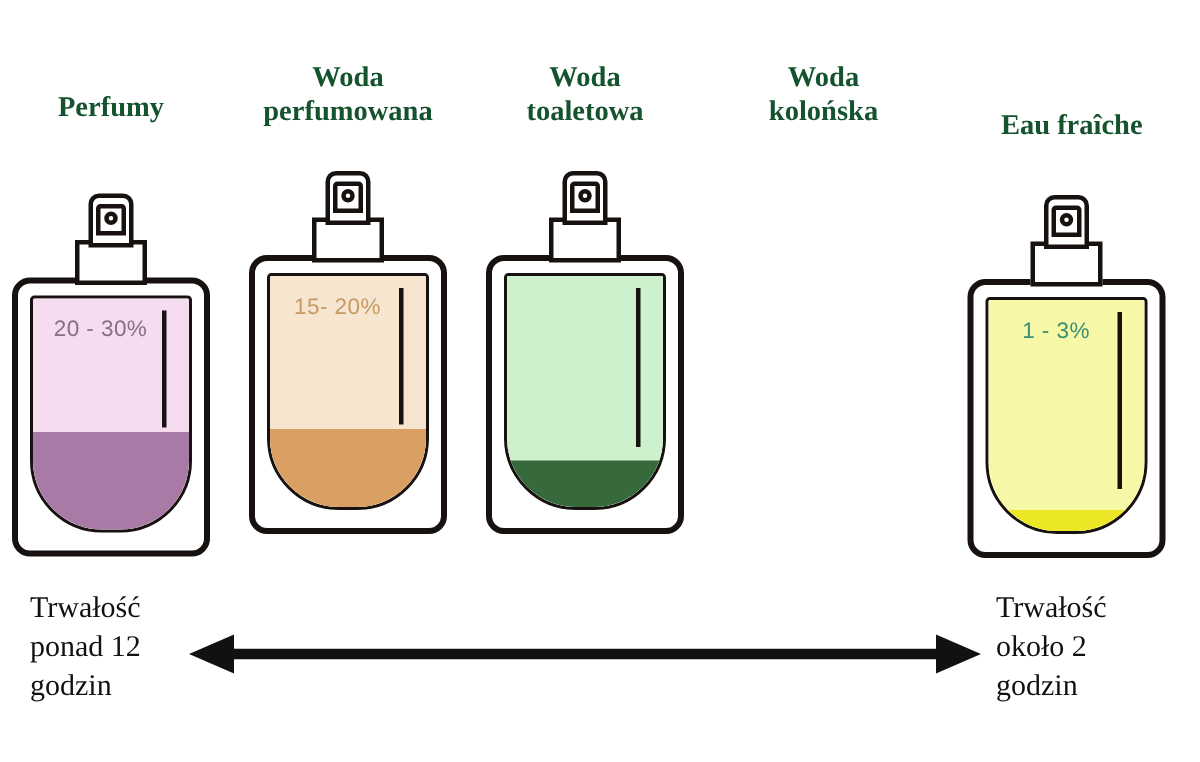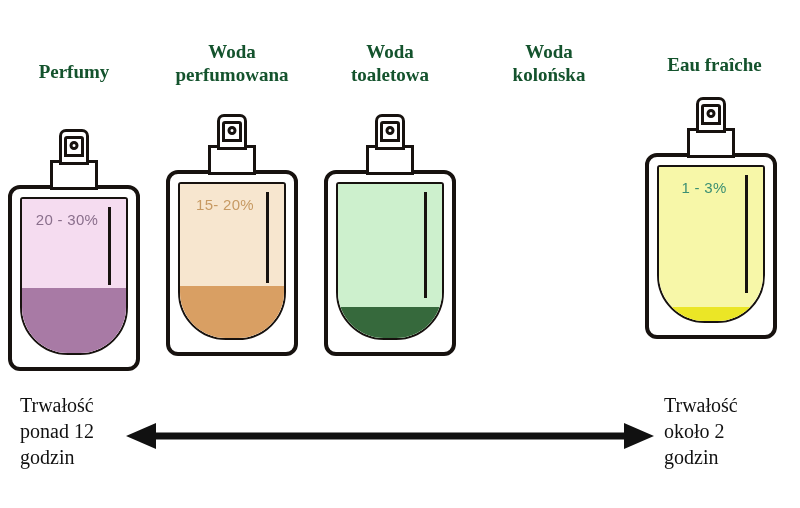--- a/index.html
+++ b/index.html
@@ -163,21 +163,21 @@
 
 <div id="stage">
 
   <div class="title" style="left:8px; top:60px; width:132px;text-align:center;">Perfumy</div>
   <div class="title" style="left:156px; top:40px; width:152px;">Woda
 perfumowana</div>
   <div class="title" style="left:322px; top:40px; width:136px;">Woda
 toaletowa</div>
   <div class="title" style="left:481px; top:40px; width:136px;">Woda
 kolońska</div>
-  <div class="title" style="left:637px; top:53px; width:155px;">Eau fraîche</div>
+  <div class="title" style="left:637px; top:72px; width:155px;">Eau fraîche</div>
 
   <div class="bottle" style="left:8px; top:127px;">
     <div class="collar"></div>
     <div class="sprayer-cap"></div>
     <div class="sprayer-hole-box"></div>
     <div class="sprayer-hole"></div>
     <div class="body-outer"></div>
     <div class="liquid-wrap">
       <div class="liquid-top" style="background:#f5dcf0;"></div>
       <div class="liquid-bottom" style="background:#a87aa5; height:42%;"></div>
@@ -207,21 +207,21 @@
     <div class="sprayer-hole"></div>
     <div class="body-outer"></div>
     <div class="liquid-wrap">
       <div class="liquid-top" style="background:#cdf0cd;"></div>
       <div class="liquid-bottom" style="background:#36693c; height:20%;"></div>
     </div>
     <div class="dip-tube" style="left:100px; top:80px; height:106px;"></div>
   </div>
 
 
-  <div class="bottle" style="left:645px; top:95px;">
+  <div class="bottle" style="left:645px; top:128px;">
     <div class="collar"></div>
     <div class="sprayer-cap"></div>
     <div class="sprayer-hole-box"></div>
     <div class="sprayer-hole"></div>
     <div class="body-outer"></div>
     <div class="liquid-wrap">
       <div class="liquid-top" style="background:#f7f7a8;"></div>
       <div class="liquid-bottom" style="background:#ebe626; height:9%;"></div>
     </div>
     <div class="dip-tube" style="left:100px; top:80px; height:118px;"></div>

